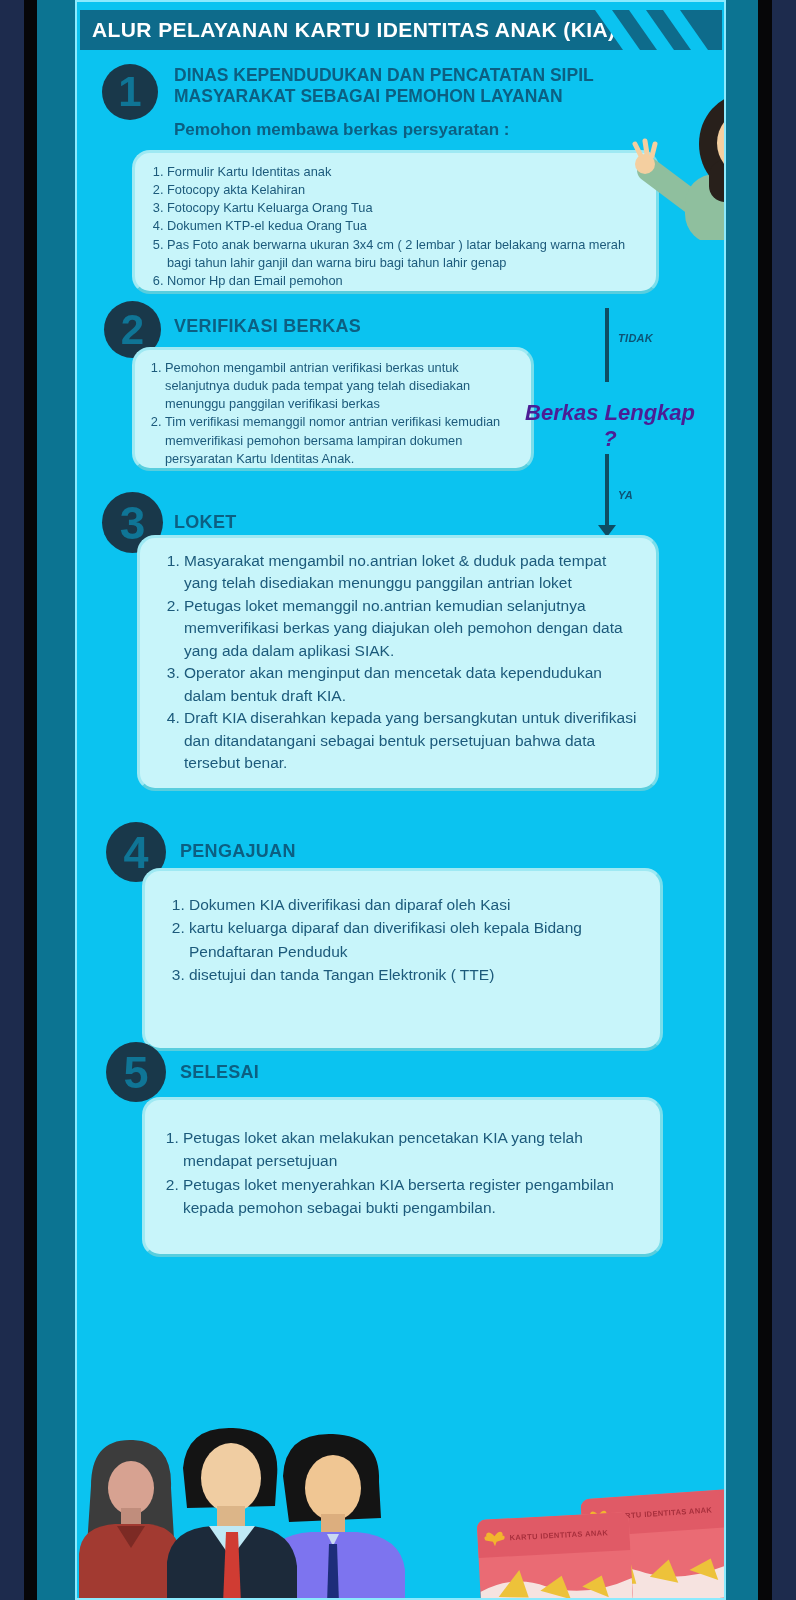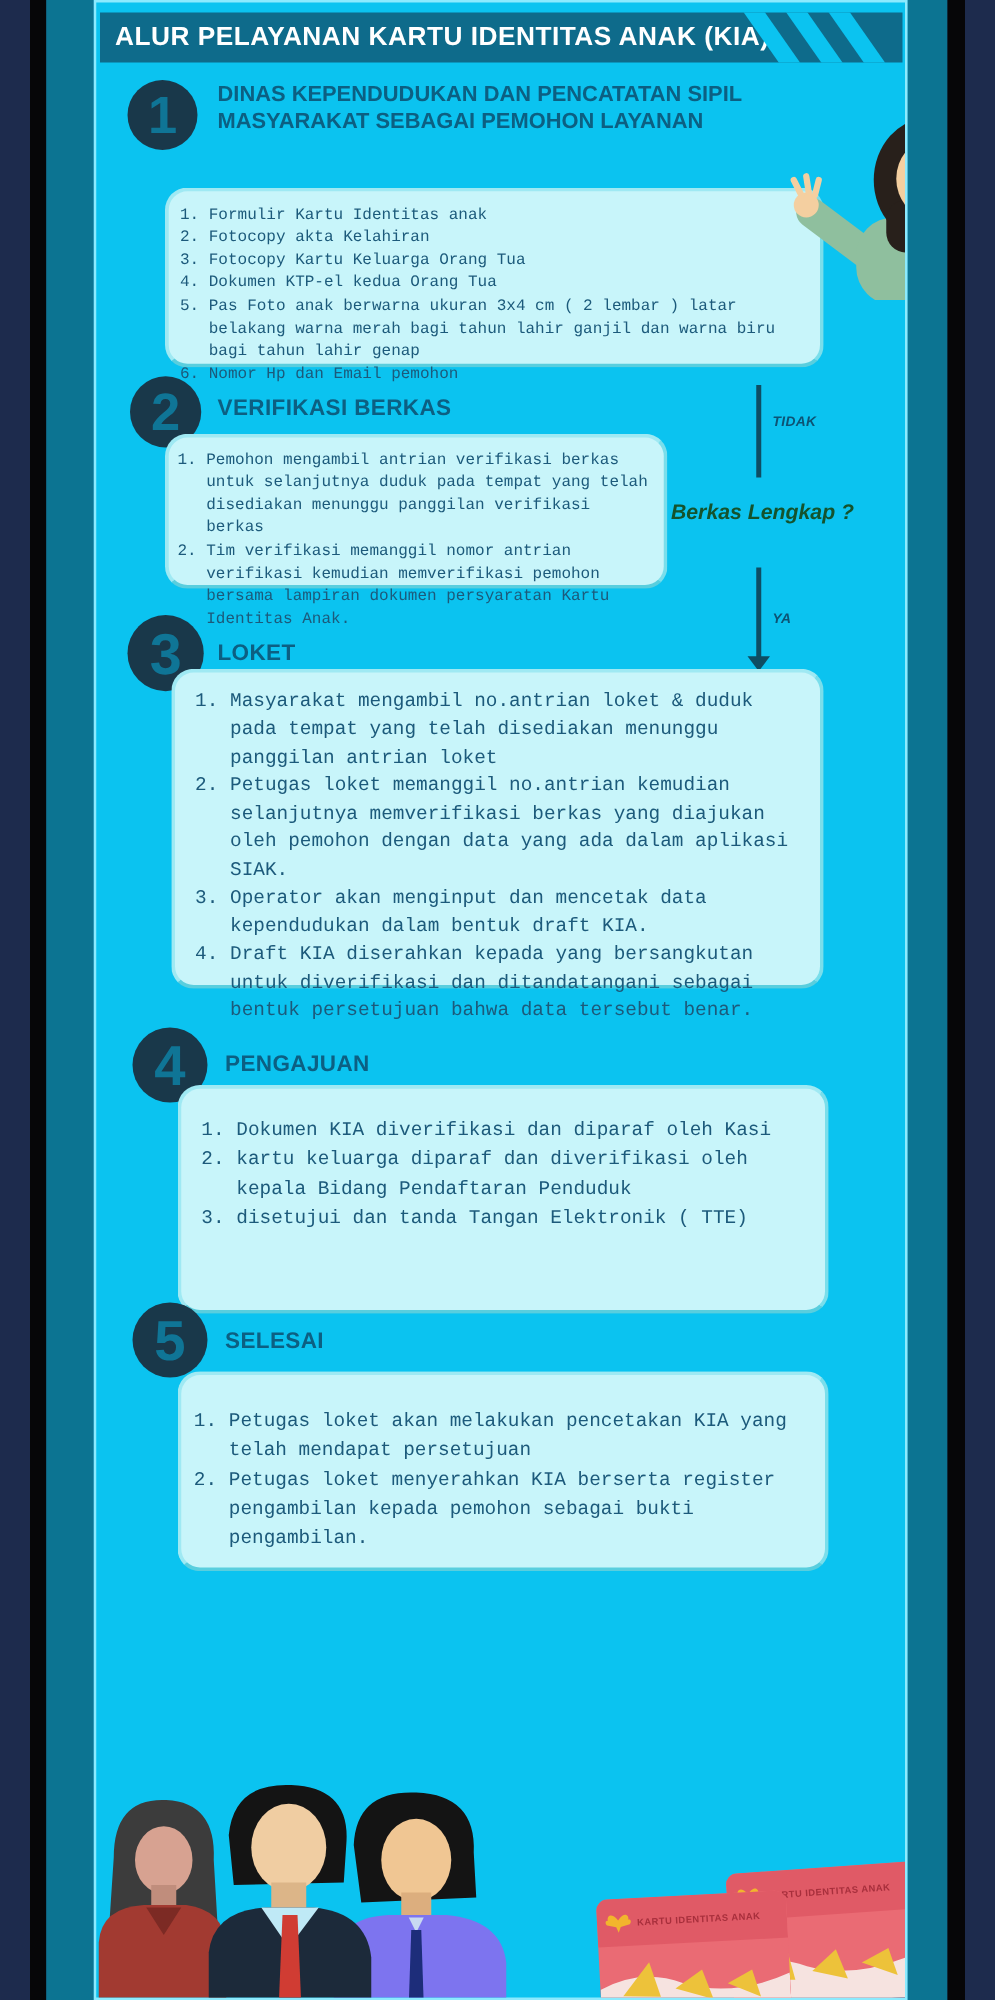--- a/index.html
+++ b/index.html
@@ -34,38 +34,38 @@
   .h.s1{left:97px;top:63px;font-size:17.5px;line-height:1.22;}
   .h.sub1{left:97px;top:118px;font-size:17px;}
   .h.s2{left:97px;top:314px;font-size:18px;letter-spacing:.3px;}
   .h.s3{left:97px;top:510px;font-size:18px;letter-spacing:.3px;}
   .h.s4{left:103px;top:839px;font-size:18px;letter-spacing:.3px;}
   .h.s5{left:103px;top:1060px;font-size:18px;letter-spacing:.3px;}
   
   .card{position:absolute;background:#c8f5fa;border:3px solid #9fe9f3;border-bottom-color:#59cede;
         border-right-color:#7adeeb;border-radius:18px;box-sizing:border-box;color:#1c5a7b;}
   .card ol{margin:0;padding:0 10px 0 28px;}
-  .card li{margin:0;font-family:Liberation Mono, monospace;}
+  .card li{margin:0;}
   .card.c1{left:55px;top:148px;width:527px;height:144px;font-size:12.8px;line-height:1.42;padding:10px 4px 8px 4px;}
   .card.c2{left:55px;top:345px;width:402px;height:124px;font-size:12.8px;line-height:1.42;padding:9px 2px;}
   .card.c3{left:60px;top:533px;width:522px;height:256px;font-size:15.5px;line-height:1.45;padding:12px 6px;}
   .card.c3 ol{padding-left:38px;}
   .card.c4{left:65px;top:866px;width:521px;height:183px;font-size:15.5px;line-height:1.5;padding:22px 6px;}
   .card.c4 ol{padding-left:38px;}
   .card.c5{left:65px;top:1095px;width:521px;height:160px;font-size:15.5px;line-height:1.5;padding:26px 0;}
   .card.c5 ol{padding-left:38px;}
   
   .branch-line{position:absolute;width:4px;background:#0e4d63;}
   .line-no{left:528px;top:306px;height:74px;}
   .line-yes{left:528px;top:452px;height:72px;}
   .branch-label{position:absolute;color:#0d5374;font-weight:bold;font-style:italic;font-size:11px;letter-spacing:.3px;}
   .label-no{left:541px;top:330px;}
   .label-yes{left:541px;top:487px;}
   .question{position:absolute;left:448px;top:398px;width:170px;text-align:center;
-            color:#14532d;font-weight:bold;font-style:italic;font-size:17px;}
+            color:#4c1d95;font-weight:bold;font-style:italic;font-size:22px;}
   .arrow-down{position:absolute;left:521px;top:523px;width:0;height:0;
               border-left:9px solid transparent;border-right:9px solid transparent;border-top:12px solid #0e4d63;}
   
   .hijab-svg{position:absolute;left:520px;top:86px;z-index:5;}
   .people-svg{position:absolute;left:-6px;top:1424px;}
   .kia-card{position:absolute;width:152px;border-radius:9px;background:#ea6b74;overflow:hidden;box-sizing:border-box;}
   .kia-card.back{left:507px;top:1492px;height:112px;transform:rotate(-4deg);}
   .kia-card.front{left:402px;top:1514px;height:95px;transform:rotate(-3deg);z-index:3;}
   .kia-head{display:flex;align-items:center;gap:4px;background:#e05a66;height:38px;padding:0 6px;}
   .kia-title{font-size:7.5px;font-weight:bold;color:#a72f3c;letter-spacing:.4px;white-space:nowrap;}
@@ -91,20 +91,21 @@
       </div>
     </div>
 
     <div class="badge b1">
       <span>1</span>
     </div>
     <div class="h s1">
       <div>DINAS KEPENDUDUKAN DAN PENCATATAN SIPIL</div>
       <div>MASYARAKAT SEBAGAI PEMOHON LAYANAN</div>
     </div>
+    <div class="h sub1">Pemohon membawa berkas persyaratan :</div>
     <div class="card c1">
       <ol>
           <li>Formulir Kartu Identitas anak</li>
           <li>Fotocopy akta Kelahiran</li>
           <li>Fotocopy Kartu Keluarga Orang Tua</li>
           <li>Dokumen KTP-el kedua Orang Tua</li>
           <li>Pas Foto anak berwarna ukuran 3x4 cm ( 2 lembar ) latar belakang warna merah bagi tahun lahir ganjil dan warna biru bagi tahun lahir genap</li>
           <li>Nomor Hp dan Email pemohon</li>
         </ol>
     </div>

